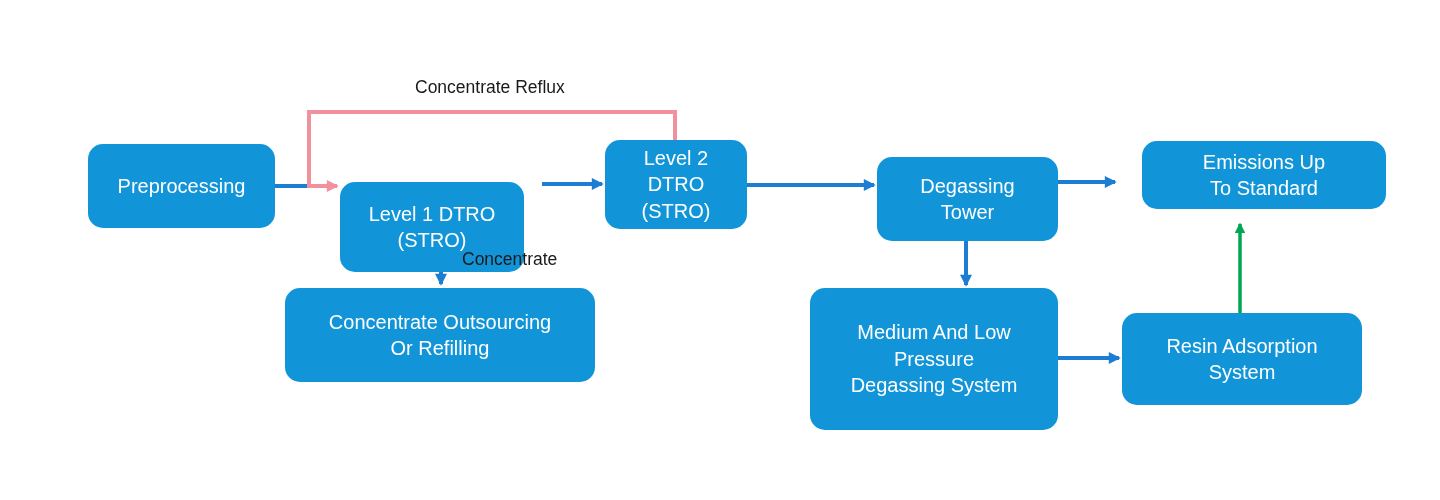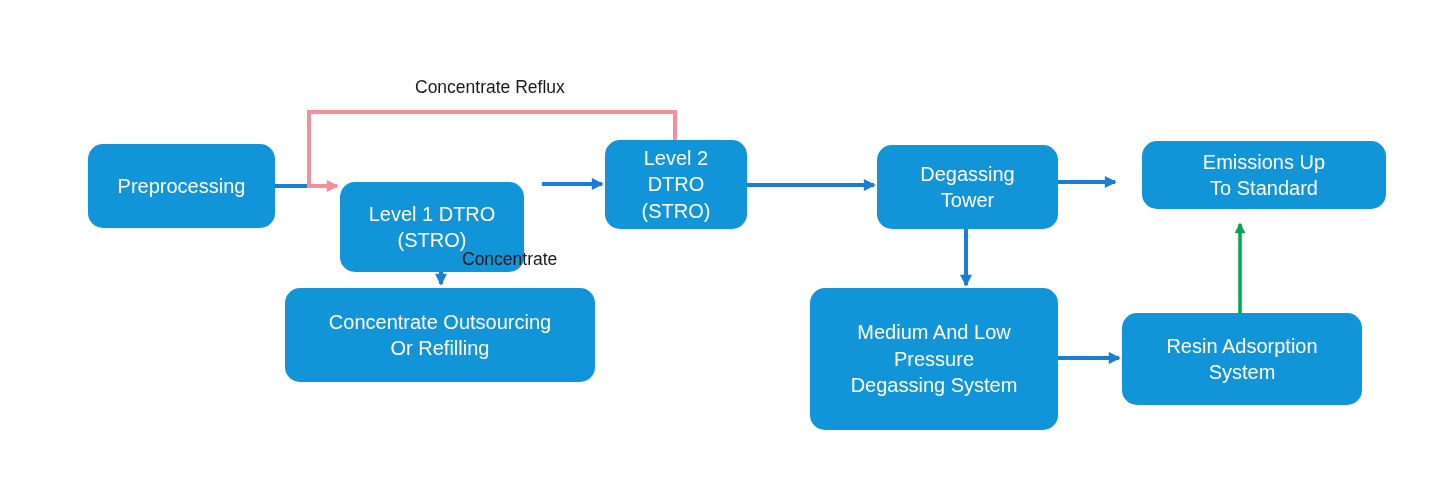--- a/index.html
+++ b/index.html
@@ -38,21 +38,21 @@
   .node-label{white-space:pre-line;}
   .edge-label{
     position:absolute;
     color:var(--label-text);
     font-size:17.5px;line-height:1.35;
     white-space:pre-line;
   }
   #n-preprocessing{left:88px;top:144px;width:187px;height:84px;}
   #n-level1{left:340px;top:138px;width:184px;height:90px;margin-top:44px;}
   #n-level2{left:605px;top:140px;width:142px;height:89px;}
-  #n-degassing{left:877px;top:145px;width:181px;height:84px;}
+  #n-degassing{left:877px;top:157px;width:181px;height:84px;}
   #n-emissions{left:1142px;top:141px;width:244px;height:68px;}
   #n-concentrate-out{left:285px;top:288px;width:310px;height:94px;}
   #n-membrane{left:810px;top:288px;width:248px;height:142px;}
   #n-resin{left:1122px;top:313px;width:240px;height:92px;}
   #l-reflux{left:415px;top:76px;}
   #l-concentrate{left:462px;top:248px;}
   #l-water{left:762px;top:131px;}
 </style>
 </head>
 <body>

